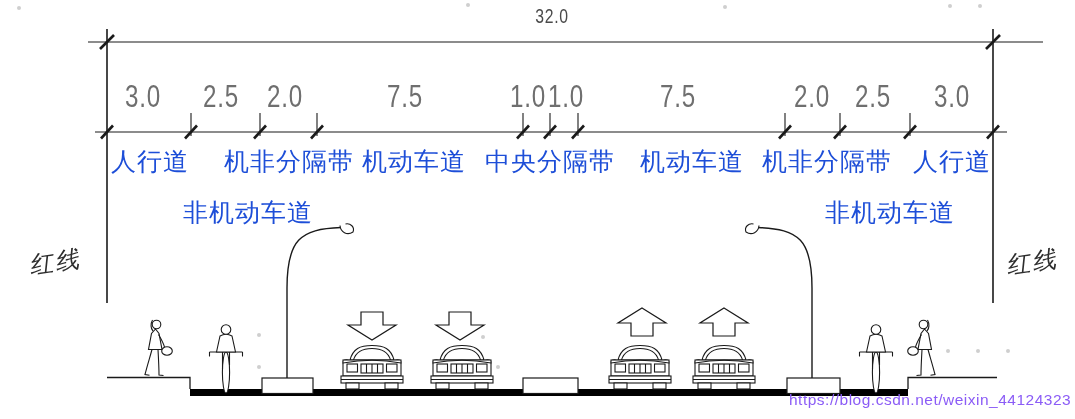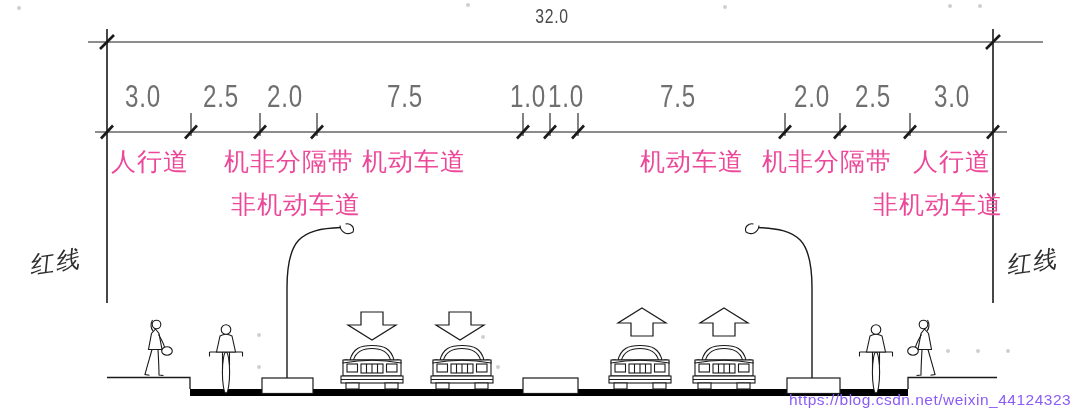--- a/index.html
+++ b/index.html
@@ -10,24 +10,24 @@
   .t{position:absolute;line-height:1;white-space:nowrap;}
   .dim-total{
     top:5px;font-size:21px;color:#4a4a4a;
     transform:translateX(-50%) scaleX(0.75);letter-spacing:1px;
   }
   .dim-num{
     top:81px;font-size:31px;color:#6f6f6f;
     transform:translateX(-50%) scaleX(0.78);letter-spacing:1px;font-weight:400;
   }
   .zone{
-    top:149px;font-size:25px;color:#ec4899;transform:translateX(-50%);
+    top:149px;font-size:25px;color:#1d4ed8;transform:translateX(-50%);
     letter-spacing:1px;
   }
-  .zone2{top:192px;margin-left:48px;}
+  .zone2{top:200px;}
   .redline{
     top:250px;font-size:24px;color:#2d2d2d;font-style:italic;
     transform:translateX(-50%) rotate(-8deg);letter-spacing:2px;
   }
   .watermark{
     left:789px;top:392px;font-size:15.5px;color:#8b5cf6;letter-spacing:0.5px;
   }
   svg{position:absolute;left:0;top:0;}
 </style>
 </head>
@@ -181,20 +181,21 @@
   <div class="t dim-num" style="left:528px">1.0</div>
   <div class="t dim-num" style="left:566px">1.0</div>
   <div class="t dim-num" style="left:678px">7.5</div>
   <div class="t dim-num" style="left:812px">2.0</div>
   <div class="t dim-num" style="left:873px">2.5</div>
   <div class="t dim-num" style="left:952px">3.0</div>
 
   <div class="t zone" style="left:150px">人行道</div>
   <div class="t zone" style="left:289px">机非分隔带</div>
   <div class="t zone" style="left:414px">机动车道</div>
+  <div class="t zone" style="left:550px">中央分隔带</div>
   <div class="t zone" style="left:692px">机动车道</div>
   <div class="t zone" style="left:827px">机非分隔带</div>
   <div class="t zone" style="left:952px">人行道</div>
 
   <div class="t zone zone2" style="left:248px">非机动车道</div>
   <div class="t zone zone2" style="left:890px">非机动车道</div>
 
   <div class="t redline" style="left:55px">红线</div>
   <div class="t redline" style="left:1032px">红线</div>
 

